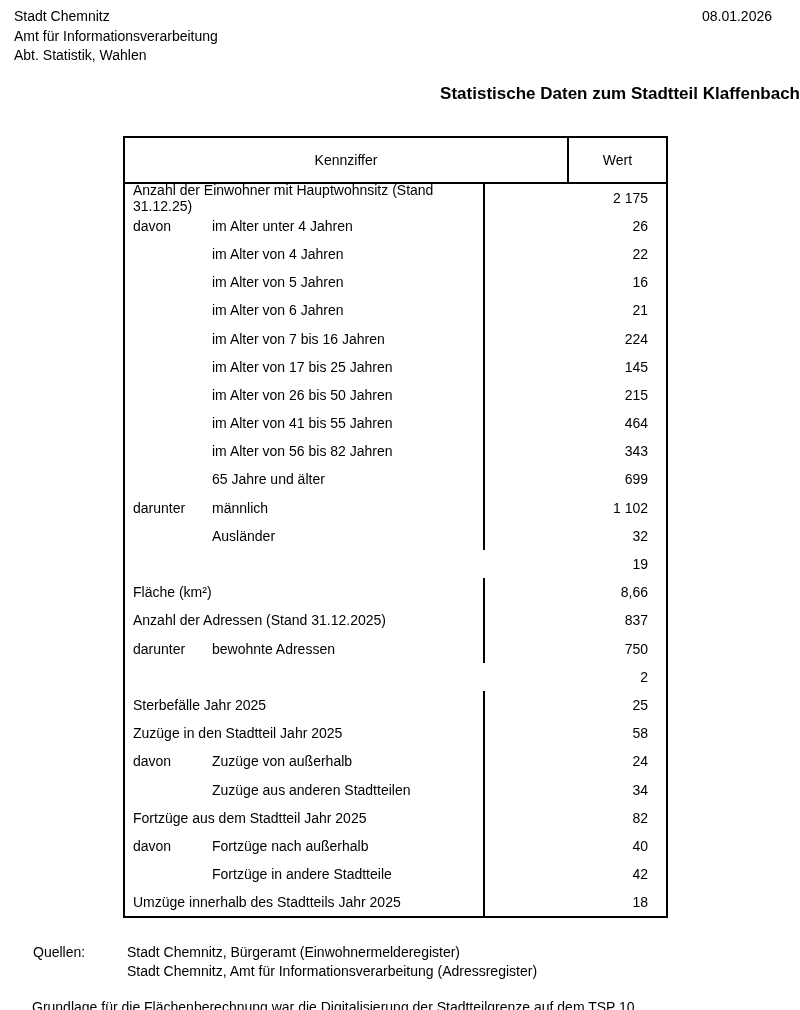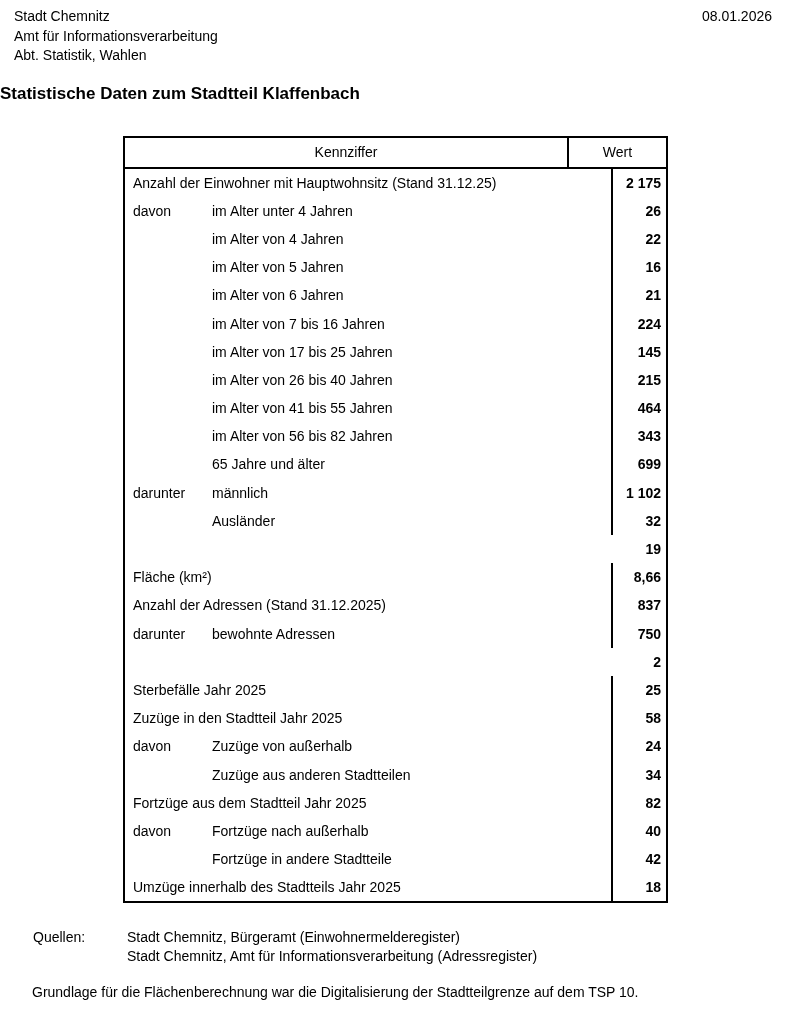--- a/index.html
+++ b/index.html
@@ -9,44 +9,43 @@
     font-family:"Liberation Sans", sans-serif;
     font-size:14px;
     overflow:hidden;
   }
   .page-header {
     display:flex; justify-content:space-between; align-items:flex-start;
     padding:7px 28px 0 14px;
   }
   .org-block div, .doc-date { line-height:19.5px; }
   .page-title {
-    text-align:left; font-size:17px; font-weight:bold;
+    text-align:right; font-size:17px; font-weight:bold;
     margin-top:18px; line-height:20px;
   }
   .stats-table {
     margin:32px 0 0 123px; width:545px;
     border:2px solid #000;
   }
-  .thead { display:flex; height:31px; border-bottom:2px solid #000; }
+  .thead { display:flex; height:46px; border-bottom:2px solid #000; }
   .th-k {
     width:444px; border-right:2px solid #000;
     display:flex; align-items:center; justify-content:center;
   }
   .th-w { flex:1; display:flex; align-items:center; justify-content:center; }
   .trow { display:flex; height:28.2px; }
   .cell-k {
-    width:488px; border-right:2px solid #000;
+    width:360px; border-right:2px solid #000;
     display:flex; align-items:center; padding-left:8px;
     white-space:pre-wrap;
   }
   .prefix { width:79px; flex:none; }
   .cell-w {
     flex:1; display:flex; align-items:center; justify-content:flex-end;
-    padding-right:5px;
-    font-weight:bold;
+    padding-right:18px;
   }
   .sources { display:flex; margin:25px 0 0 33px; line-height:19px; }
   .sources-label { width:94px; flex:none; }
   .area-note { margin:17px 0 0 32px; line-height:18px; }
 </style>
 </head>
 <body>
 
 <div class="page-header">
   <div class="org-block">
@@ -87,21 +86,21 @@
       </div>
       <div class="trow">
         <div class="cell-k"><span class="prefix"></span><span>im Alter von 7 bis 16 Jahren</span></div>
         <div class="cell-w">224</div>
       </div>
       <div class="trow">
         <div class="cell-k"><span class="prefix"></span><span>im Alter von 17 bis 25 Jahren</span></div>
         <div class="cell-w">145</div>
       </div>
       <div class="trow">
-        <div class="cell-k"><span class="prefix"></span><span>im Alter von 26 bis 40 Jahren</span></div>
+        <div class="cell-k"><span class="prefix"></span><span>im Alter von 26 bis 50 Jahren</span></div>
         <div class="cell-w">215</div>
       </div>
       <div class="trow">
         <div class="cell-k"><span class="prefix"></span><span>im Alter von 41 bis 55 Jahren</span></div>
         <div class="cell-w">464</div>
       </div>
       <div class="trow">
         <div class="cell-k"><span class="prefix"></span><span>im Alter von 56 bis 82 Jahren</span></div>
         <div class="cell-w">343</div>
       </div>

